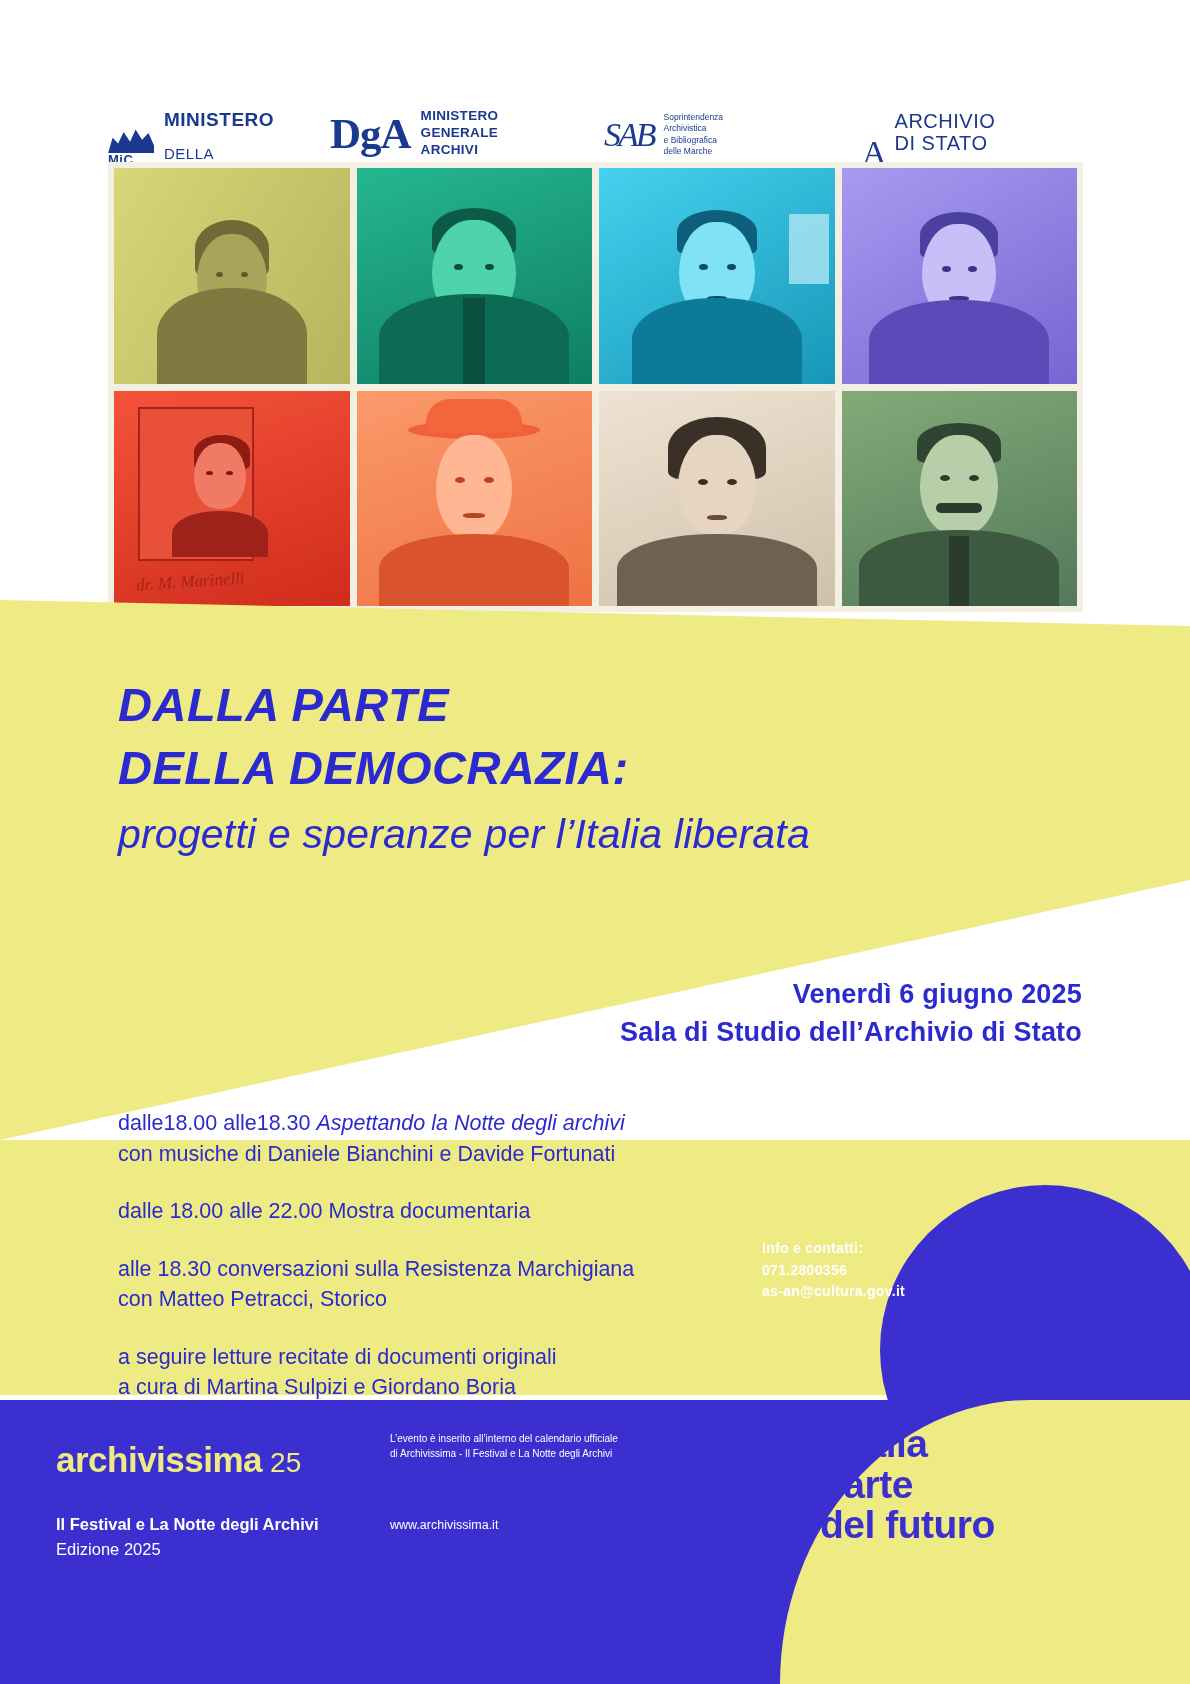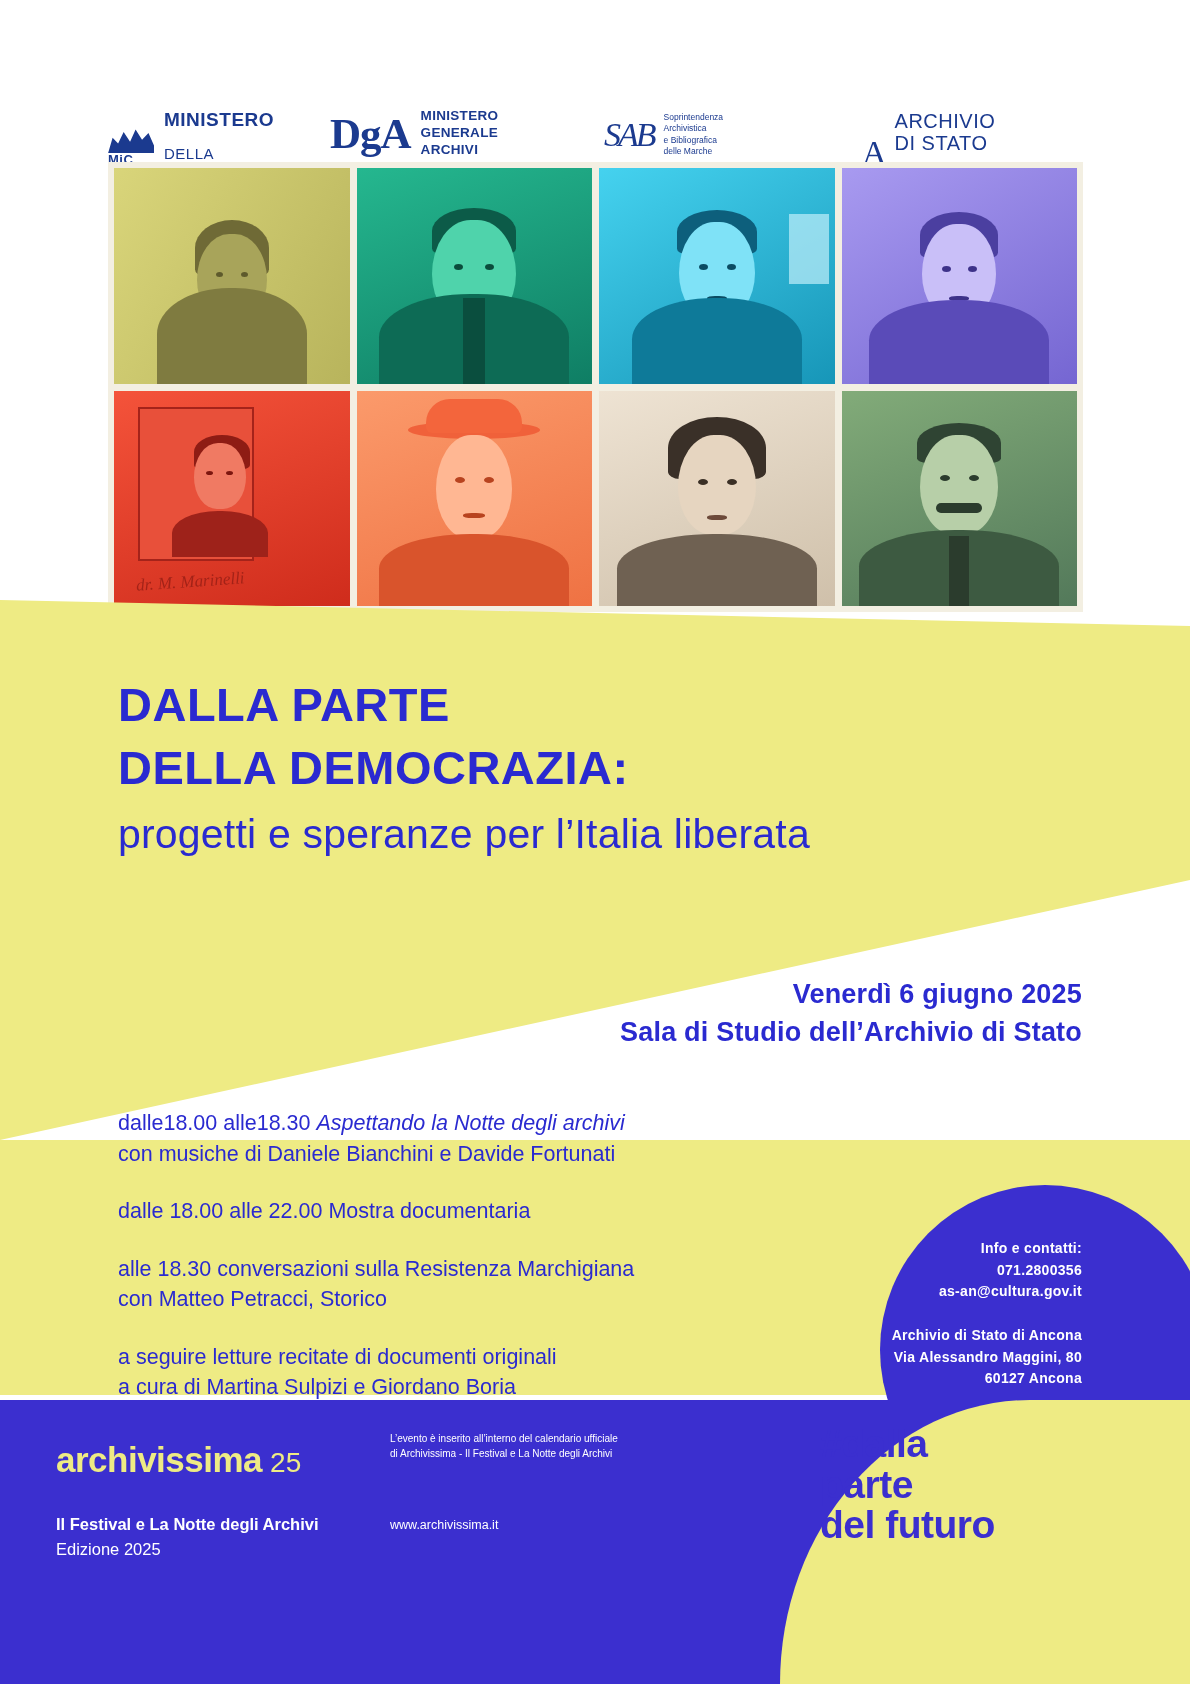--- a/index.html
+++ b/index.html
@@ -67,20 +67,21 @@
     clip-path:polygon(0 0, 1190px 26px, 1190px 795px, 0 795px);
   }
   .whitewedge{
     position:absolute;left:0;top:880px;width:1190px;height:260px;background:#ffffff;
     clip-path:polygon(1190px 0, 1190px 260px, 0 260px);
   }
 
   .title{
     position:absolute;left:118px;top:673px;width:900px;
     color:#2a2ad0;
+    font-style:italic;
   }
   .title .l1,.title .l2{font-size:47px;font-weight:bold;letter-spacing:.5px;line-height:1.35;}
   .title .sub{font-size:41px;line-height:1.4;letter-spacing:.2px;color:#2a2ad0;margin-top:6px;}
 
   .when{
     position:absolute;right:108px;top:975px;text-align:right;color:#2a2ad0;
     font-size:27px;font-weight:bold;line-height:1.42;letter-spacing:.2px;
   }
 
   .program{
@@ -89,21 +90,21 @@
   }
   .program p{margin:0 0 27px 0;}
   .program i{}
 
   
   .bluecircle{
     position:absolute;left:880px;top:1185px;width:330px;height:330px;border-radius:50%;
     background:#3b2fcf;
   }
   .infotext{
-    position:absolute;right:108px;top:1238px;width:320px;text-align:right;color:#ffffff;
+    position:absolute;right:108px;top:1238px;width:320px;text-align:left;color:#ffffff;
     font-size:14px;font-weight:bold;line-height:1.55;letter-spacing:.3px;
   }
   .infotext .blk2{margin-top:22px;}
 
   
   .footer{position:absolute;left:0;top:1400px;width:1190px;height:284px;background:#3b2fcf;}
   .footer-yellow{
     position:absolute;left:780px;top:1400px;width:410px;height:284px;background:#eeeb84;
     border-top-left-radius:250px 284px;
   }
@@ -290,25 +291,20 @@
     </p>
   </div>
 
   <div class="bluecircle"></div>
   <div class="infotext">
     <div class="blk1">
       <div>Info e contatti:</div>
       <div>071.2800356</div>
       <div>as-an@cultura.gov.it</div>
     </div>
-    <div class="blk2">
-      <div>Archivio di Stato di Ancona</div>
-      <div>Via Alessandro Maggini, 80</div>
-      <div>60127 Ancona</div>
-    </div>
   </div>
 
   <div class="footer"></div>
   <div class="footer-yellow"></div>
 
   <div class="arch-logo">
     <span class="name">archivissima</span><span class="num">25</span>
   </div>
   <div class="arch-sub">
     <div>Il Festival e La Notte degli Archivi</div>

